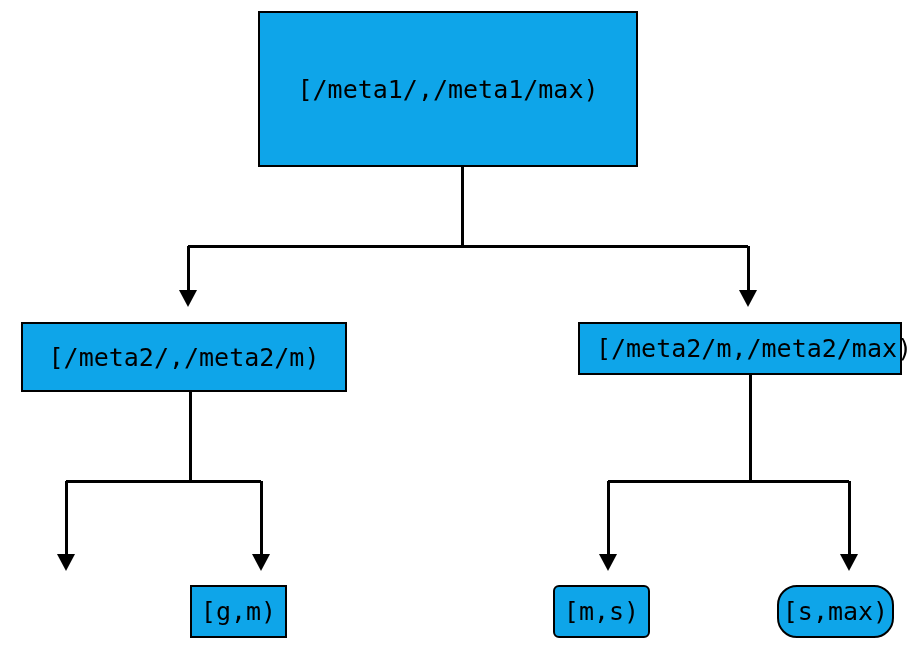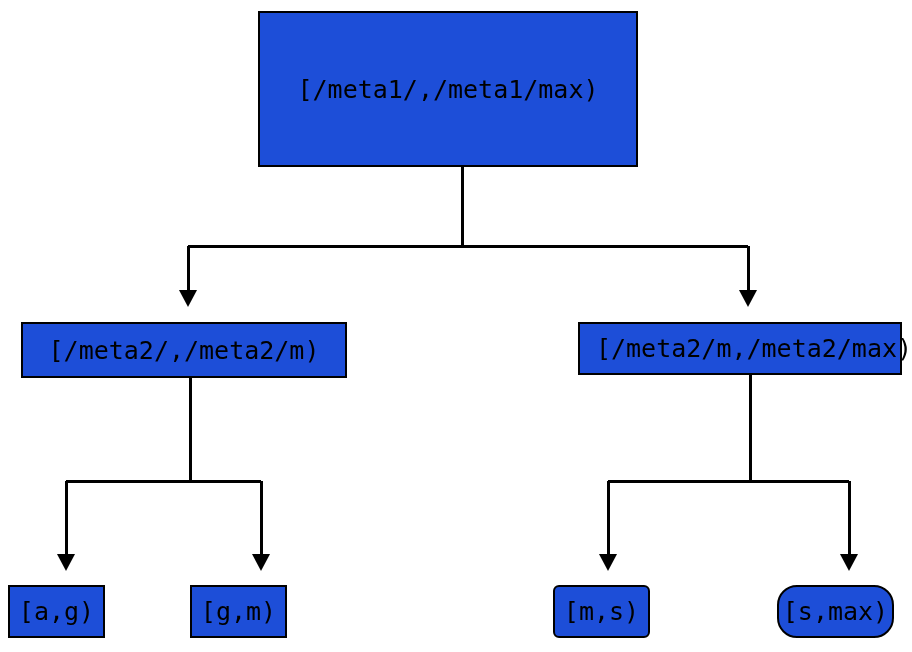--- a/index.html
+++ b/index.html
@@ -19,21 +19,21 @@
   #connector-layer {
     position: absolute;
     left: 0;
     top: 0;
     width: 912px;
     height: 652px;
   }
   .node {
     position: absolute;
     box-sizing: border-box;
-    background: #1d4ed8;
+    background: #0ea5e9;
     border: 2px solid #000000;
     display: flex;
     align-items: center;
     justify-content: center;
     z-index: 2;
   }
   .node-label {
     color: #000000;
     white-space: pre;
     line-height: 1;
@@ -75,31 +75,28 @@
       <polygon points="252,554 270,554 261,571"></polygon>
       <polygon points="599,554 617,554 608,571"></polygon>
       <polygon points="840,554 858,554 849,571"></polygon>
     </g>
   </svg>
 
   <div class="node node-root" style="left:258px; top:11px; width:380px; height:156px;">
     <span class="node-label">[/meta1/,/meta1/max)</span>
   </div>
 
-  <div class="node node-mid" style="left:21px; top:322px; width:326px; height:56px;">
+  <div class="node node-mid" style="left:21px; top:322px; width:326px; height:70px;">
     <span class="node-label">[/meta2/,/meta2/m)</span>
   </div>
 
   <div class="node node-mid" style="left:578px; top:322px; width:324px; height:53px;padding-left:28px;">
     <span class="node-label">[/meta2/m,/meta2/max)</span>
   </div>
 
-  <div class="node node-leaf" style="left:8px; top:585px; width:97px; height:53px;">
-    <span class="node-label">[a,g)</span>
-  </div>
 
   <div class="node node-leaf" style="left:190px; top:585px; width:97px; height:53px;">
     <span class="node-label">[g,m)</span>
   </div>
 
   <div class="node node-leaf" style="left:553px; top:585px; width:97px; height:53px;border-radius:6px;">
     <span class="node-label">[m,s)</span>
   </div>
 
   <div class="node node-leaf" style="left:777px; top:585px; width:117px; height:53px;border-radius:20px;">

